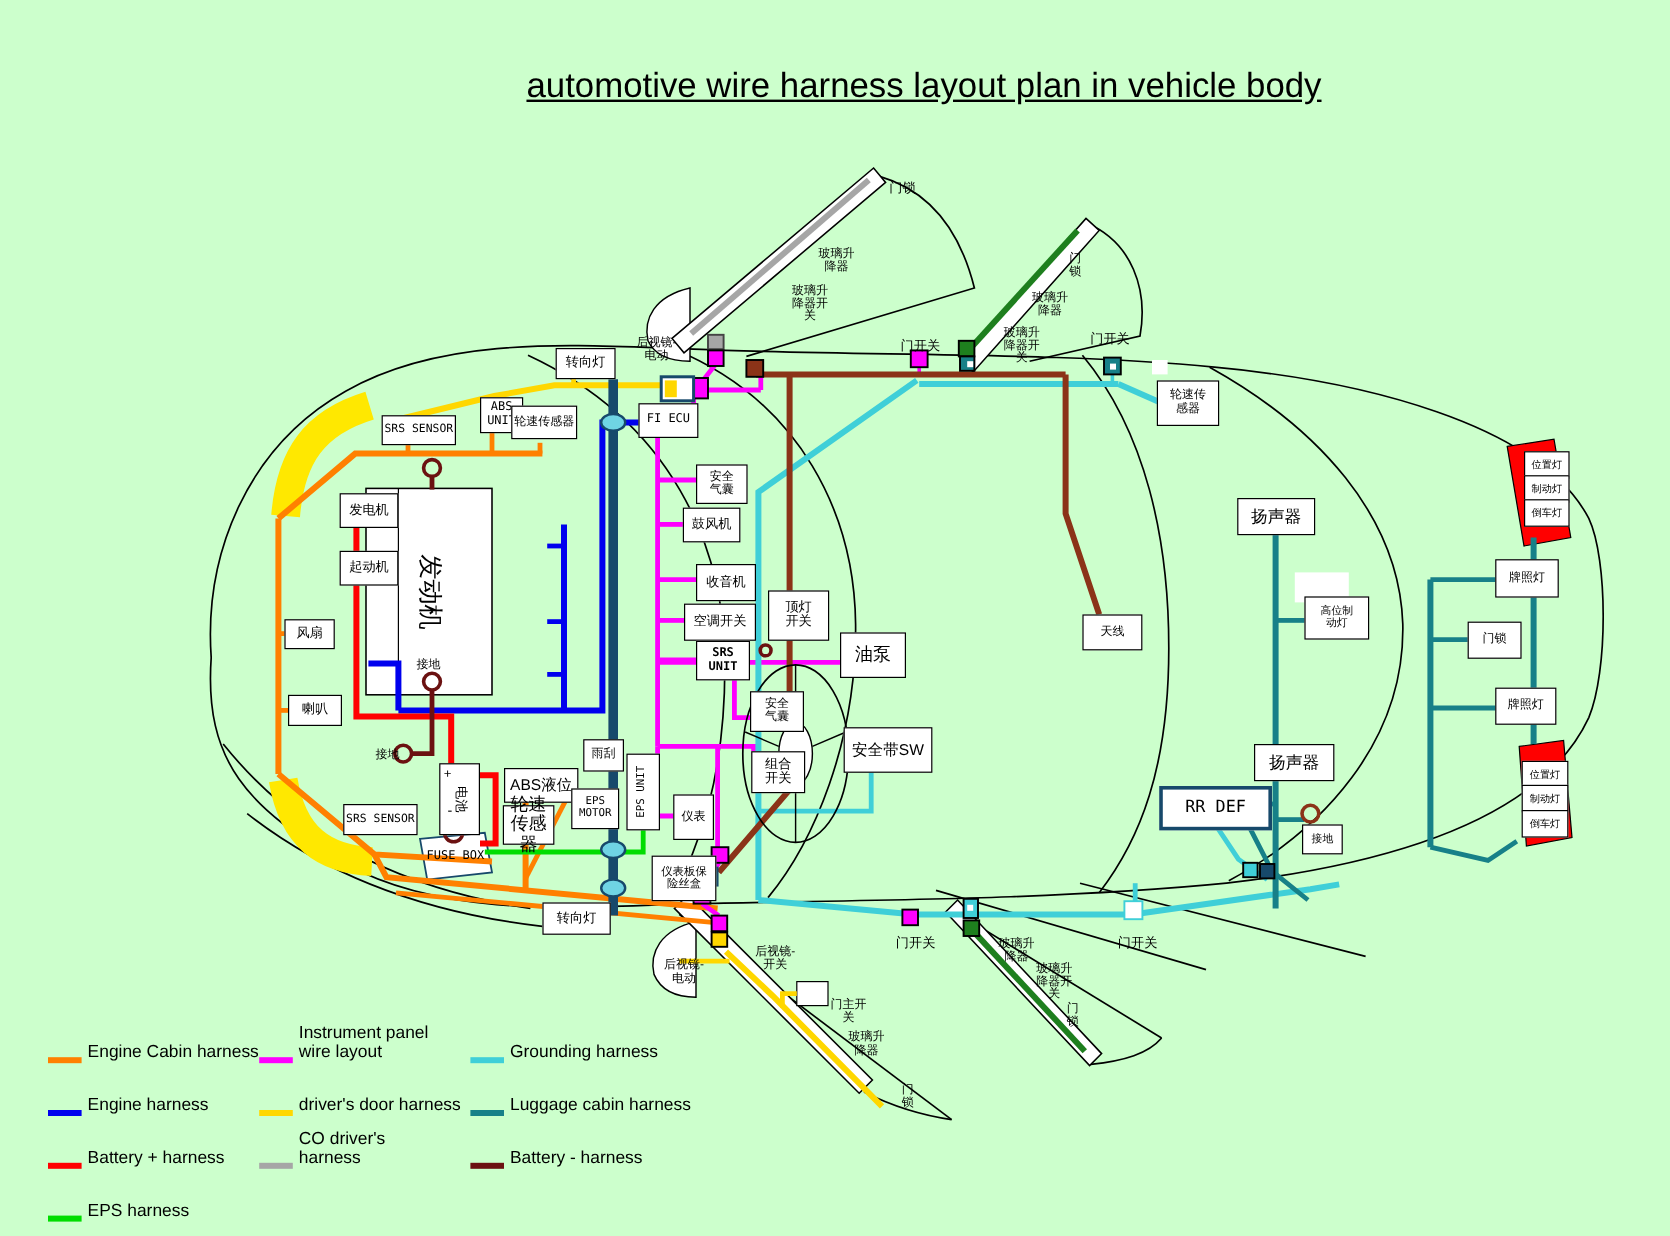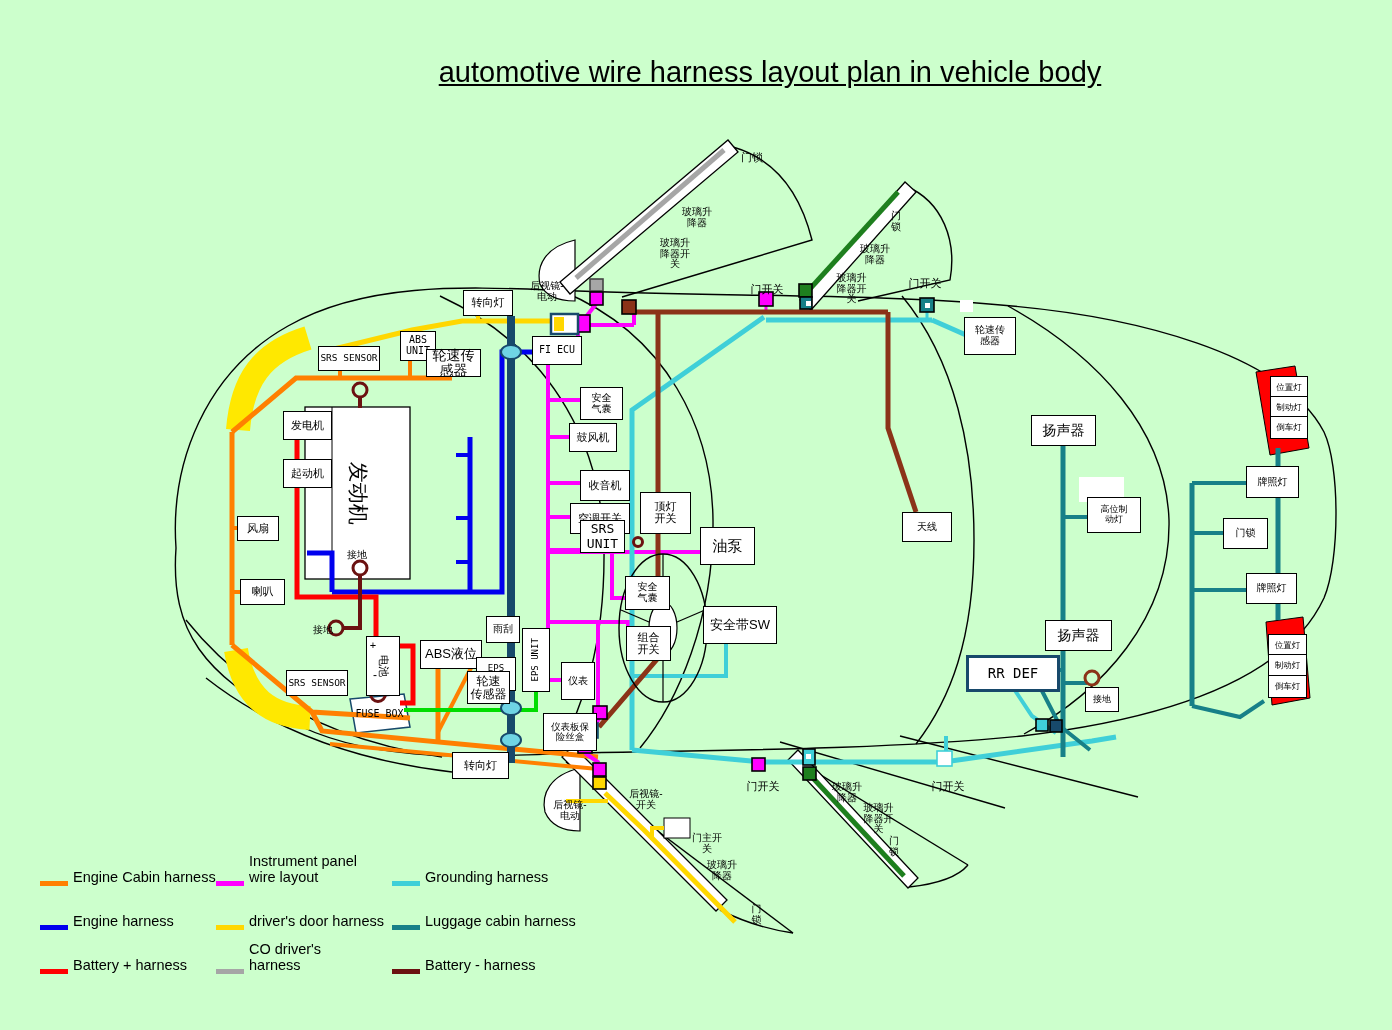--- a/index.html
+++ b/index.html
@@ -167,21 +167,21 @@
       <circle cx="638" cy="542" r="4.5" fill="none" stroke="#6B1111" stroke-width="3"></circle>
       <ellipse cx="511" cy="352" rx="10" ry="7" fill="#6FD4E4" stroke="#17496B" stroke-width="2"></ellipse>
       <ellipse cx="511" cy="708" rx="10" ry="7" fill="#6FD4E4" stroke="#17496B" stroke-width="2"></ellipse>
       <ellipse cx="511" cy="740" rx="10" ry="7" fill="#6FD4E4" stroke="#17496B" stroke-width="2"></ellipse>
     </svg>
   <div id="title">automotive wire harness layout plan in vehicle body</div>
   <div id="labels">
       <div class="lbl boxed mono" style="left: 318px; top: 346px; width: 60px; height: 23px; font-size: 9.5px;"><span>SRS SENSOR</span></div>
       <div class="lbl boxed mono" style="left: 400px; top: 331px; width: 34px; height: 28px; font-size: 10px;"><span>ABS
 UNIT</span></div>
-      <div class="lbl boxed" style="left: 426px; top: 349px; width: 53px; height: 26px; font-size: 14px;"><span>轮速传感器</span></div>
+      <div class="lbl boxed" style="left: 426px; top: 338px; width: 53px; height: 26px; font-size: 10px;"><span>轮速传感器</span></div>
       <div class="lbl boxed" style="left: 283px; top: 411px; width: 47px; height: 27px; font-size: 11px;"><span>发电机</span></div>
       <div class="lbl boxed" style="left: 283px; top: 459px; width: 47px; height: 27px; font-size: 11px;"><span>起动机</span></div>
       <div class="lbl" style="left: 305px; top: 407px; width: 105px; height: 172px; font-size: 21px;"><span style="transform: rotate(90deg); white-space: nowrap;">发动机</span></div>
       <div class="lbl boxed" style="left: 237px; top: 516px; width: 40px; height: 23px; font-size: 11px;"><span>风扇</span></div>
       <div class="lbl boxed" style="left: 240px; top: 579px; width: 43px; height: 24px; font-size: 11px;"><span>喇叭</span></div>
       <div class="lbl boxed mono" style="left: 286px; top: 670px; width: 60px; height: 24px; font-size: 9.5px;"><span>SRS SENSOR</span></div>
       <div class="lbl" style="left: 342px; top: 548px; width: 30px; height: 15px; font-size: 10px;"><span>接地</span></div>
       <div class="lbl" style="left: 308px; top: 623px; width: 30px; height: 15px; font-size: 10px;"><span>接地</span></div>
       <div class="lbl boxed" style="left: 366px; top: 636px; width: 32px; height: 58px; font-size: 11px;"><span style="transform: rotate(90deg); white-space: nowrap;">电池</span></div>
       <div class="lbl" style="left: 367px; top: 639px; width: 12px; height: 13px; font-size: 11px;"><span>+</span></div>
@@ -189,35 +189,35 @@
       <div class="lbl mono" style="left: 351px; top: 701px; width: 57px; height: 26px; font-size: 10px;"><span>FUSE BOX</span></div>
       <div class="lbl boxed" style="left: 463px; top: 290px; width: 48px; height: 24px; font-size: 11px;"><span>转向灯</span></div>
       <div class="lbl" style="left: 521px; top: 274px; width: 52px; height: 36px; font-size: 10px;"><span>后视镜-
 电动</span></div>
       <div class="lbl boxed mono" style="left: 532px; top: 336px; width: 48px; height: 27px; font-size: 10px;"><span>FI ECU</span></div>
       <div class="lbl boxed" style="left: 580px; top: 387px; width: 41px; height: 31px; font-size: 10px;"><span>安全
 气囊</span></div>
       <div class="lbl boxed" style="left: 569px; top: 423px; width: 46px; height: 27px; font-size: 11px;"><span>鼓风机</span></div>
       <div class="lbl boxed" style="left: 580px; top: 470px; width: 48px; height: 29px; font-size: 11px;"><span>收音机</span></div>
       <div class="lbl boxed" style="left: 570px; top: 503px; width: 58px; height: 29px; font-size: 11px;"><span>空调开关</span></div>
-      <div class="lbl boxed mono" style="left: 580px; top: 520px; width: 43px; height: 31px; font-size: 13px;"><span>SRS
+      <div class="lbl boxed mono" style="left: 580px; top: 534px; width: 43px; height: 31px; font-size: 10px; font-weight: bold;"><span>SRS
 UNIT</span></div>
       <div class="lbl boxed" style="left: 640px; top: 492px; width: 49px; height: 40px; font-size: 11px;"><span>顶灯
 开关</span></div>
       <div class="lbl boxed" style="left: 700px; top: 527px; width: 53px; height: 36px; font-size: 15px;"><span>油泵</span></div>
       <div class="lbl boxed" style="left: 625px; top: 576px; width: 43px; height: 32px; font-size: 10px;"><span>安全
 气囊</span></div>
       <div class="lbl boxed" style="left: 626px; top: 626px; width: 43px; height: 33px; font-size: 11px;"><span>组合
 开关</span></div>
       <div class="lbl boxed" style="left: 703px; top: 606px; width: 72px; height: 36px; font-size: 13px; text-align: right;"><span>安全带SW</span></div>
       <div class="lbl boxed" style="left: 486px; top: 616px; width: 32px; height: 25px; font-size: 10px;"><span>雨刮</span></div>
       <div class="lbl boxed" style="left: 420px; top: 640px; width: 60px; height: 27px; font-size: 13px;"><span>ABS液位</span></div>
       <div class="lbl boxed mono" style="left: 476px; top: 657px; width: 38px; height: 32px; font-size: 9px;"><span>EPS
 MOTOR</span></div>
-      <div class="lbl boxed" style="left: 419px; top: 671px; width: 41px; height: 31px; font-size: 12px; margin-left: 48px;"><span>轮速
+      <div class="lbl boxed" style="left: 419px; top: 671px; width: 41px; height: 31px; font-size: 15px;"><span>轮速
 传感器</span></div>
       <div class="lbl boxed mono" style="left: 522px; top: 628px; width: 26px; height: 62px; font-size: 9px;"><span style="transform: rotate(-90deg); white-space: nowrap;">EPS UNIT</span></div>
       <div class="lbl boxed" style="left: 561px; top: 662px; width: 32px; height: 36px; font-size: 10px;"><span>仪表</span></div>
       <div class="lbl boxed" style="left: 543px; top: 713px; width: 52px; height: 36px; font-size: 9.5px;"><span>仪表板保
 险丝盒</span></div>
       <div class="lbl boxed" style="left: 452px; top: 752px; width: 55px; height: 25px; font-size: 11px;"><span>转向灯</span></div>
       <div class="lbl" style="left: 735px; top: 150px; width: 34px; height: 16px; font-size: 11px;"><span>门锁</span></div>
       <div class="lbl" style="left: 676px; top: 201px; width: 42px; height: 34px; font-size: 10px;"><span>玻璃升
 降器</span></div>
       <div class="lbl" style="left: 652px; top: 228px; width: 46px; height: 52px; font-size: 10px;"><span>玻璃升
@@ -302,14 +302,18 @@
       </div>
       <div class="leg-item">
         <div class="leg-swatch" style="background: rgb(166, 166, 166);"></div>
         <div class="leg-label">CO driver's
 harness</div>
       </div>
       <div class="leg-item">
         <div class="leg-swatch" style="background: rgb(107, 17, 17);"></div>
         <div class="leg-label">Battery - harness</div>
       </div>
+      <div class="leg-item">
+        <div class="leg-swatch" style="background: rgb(0, 221, 0);"></div>
+        <div class="leg-label">EPS harness</div>
+      </div>
     </div>
 </div>
 
 </body></html>

